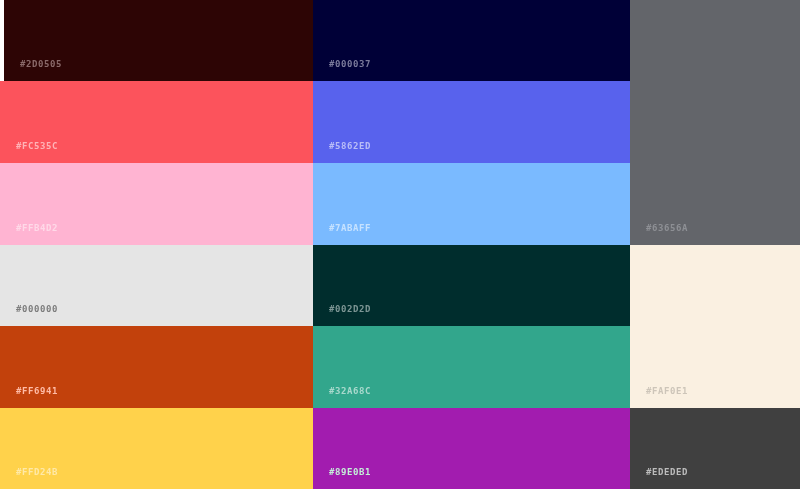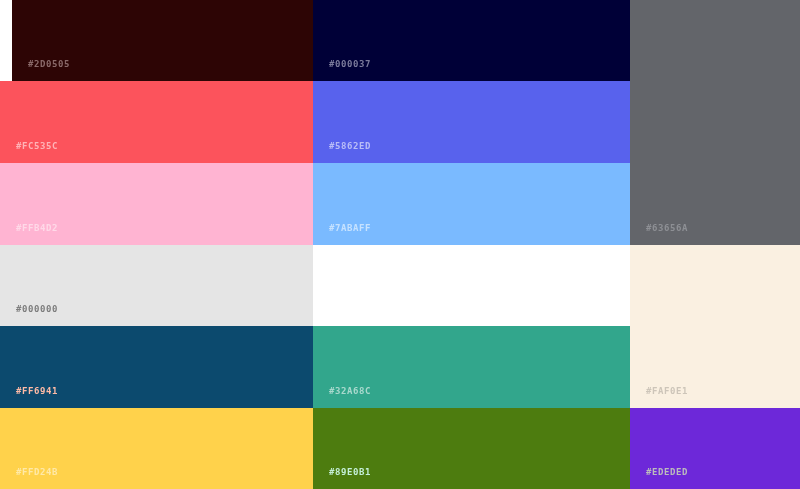--- a/index.html
+++ b/index.html
@@ -42,55 +42,58 @@
 
   
   .swatch.tall .swatch-label {
     bottom: 12px;
   }
 </style>
 </head>
 <body>
 
 <div id="palette">
-    <div class="swatch" style="left: 12px; width: 313px; top: 0px; height: 81px; background-color: rgb(45, 5, 5);">
+    <div class="swatch" style="left: 4px; width: 313px; top: 0px; height: 81px; background-color: rgb(45, 5, 5);">
       <span class="swatch-label" style="color: rgb(138, 106, 106);">#2D0505</span>
     </div>
     <div class="swatch" style="left: 0px; width: 313px; top: 81px; height: 82px; background-color: rgb(252, 83, 92);">
       <span class="swatch-label" style="color: rgb(255, 179, 183);">#FC535C</span>
     </div>
     <div class="swatch" style="left: 0px; width: 313px; top: 163px; height: 82px; background-color: rgb(255, 180, 210);">
       <span class="swatch-label" style="color: rgb(255, 217, 232);">#FFB4D2</span>
     </div>
     <div class="swatch" style="left: 0px; width: 313px; top: 245px; height: 81px; background-color: #e5e5e5;">
       <span class="swatch-label" style="color: rgb(125, 125, 125);">#000000</span>
     </div>
-    <div class="swatch" style="left: 0px; width: 313px; top: 326px; height: 82px; background-color: #0c4a6e;">
+    <div class="swatch" style="left: 0px; width: 313px; top: 326px; height: 82px; background-color: #c2410c;">
       <span class="swatch-label" style="color: rgb(255, 187, 166);">#FF6941</span>
     </div>
     <div class="swatch" style="left: 0px; width: 313px; top: 408px; height: 81px; background-color: rgb(255, 210, 75);">
       <span class="swatch-label" style="color: rgb(255, 233, 168);">#FFD24B</span>
     </div>
     <div class="swatch" style="left: 313px; width: 317px; top: 0px; height: 81px; background-color: rgb(0, 0, 55);">
       <span class="swatch-label" style="color: rgb(123, 123, 156);">#000037</span>
     </div>
     <div class="swatch" style="left: 313px; width: 317px; top: 81px; height: 82px; background-color: rgb(88, 98, 237); padding-left: 10px;">
       <span class="swatch-label" style="color: rgb(185, 189, 247);">#5862ED</span>
     </div>
     <div class="swatch" style="left: 313px; width: 317px; top: 163px; height: 82px; background-color: rgb(122, 186, 255);">
       <span class="swatch-label" style="color: rgb(198, 226, 255);">#7ABAFF</span>
     </div>
+    <div class="swatch" style="left: 313px; width: 317px; top: 245px; height: 81px; background-color: rgb(0, 45, 45);">
+      <span class="swatch-label" style="color: rgb(125, 150, 149);">#002D2D</span>
+    </div>
     <div class="swatch" style="left: 313px; width: 317px; top: 326px; height: 82px; background-color: rgb(50, 166, 140);">
       <span class="swatch-label" style="color: rgb(169, 217, 205);">#32A68C</span>
     </div>
-    <div class="swatch" style="left: 313px; width: 317px; top: 408px; height: 81px; background-color: #4d7c0f;">
+    <div class="swatch" style="left: 313px; width: 317px; top: 408px; height: 81px; background-color: #a21caf;">
       <span class="swatch-label" style="color: rgb(196, 239, 216);">#89E0B1</span>
     </div>
     <div class="swatch tall" style="left: 630px; width: 170px; top: 0px; height: 245px; background-color: rgb(99, 101, 106);">
       <span class="swatch-label" style="color: rgb(142, 144, 149);">#63656A</span>
     </div>
     <div class="swatch tall" style="left: 630px; width: 170px; top: 245px; height: 163px; background-color: rgb(250, 240, 225);">
       <span class="swatch-label" style="color: rgb(205, 197, 185);">#FAF0E1</span>
     </div>
-    <div class="swatch tall" style="left: 630px; width: 170px; top: 408px; height: 81px; background-color: #6d28d9;">
+    <div class="swatch tall" style="left: 630px; width: 170px; top: 408px; height: 81px; background-color: #404040;">
       <span class="swatch-label" style="color: rgb(188, 188, 188);">#EDEDED</span>
     </div>
   </div>
 
 </body></html>

